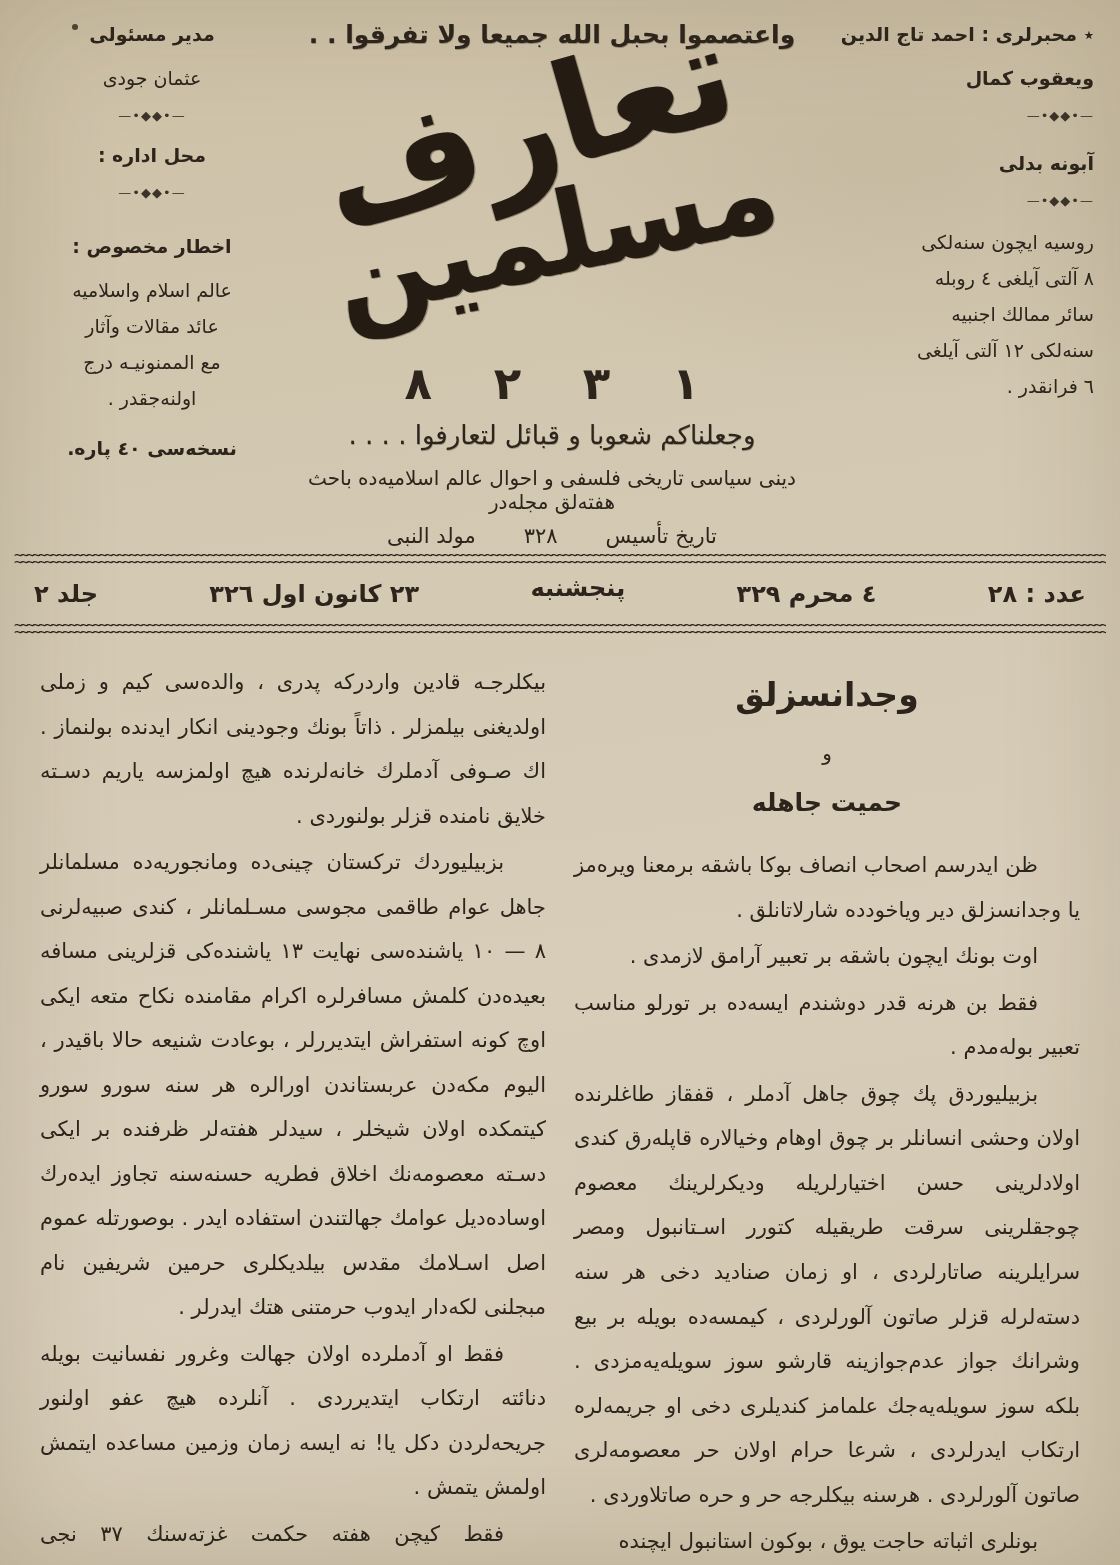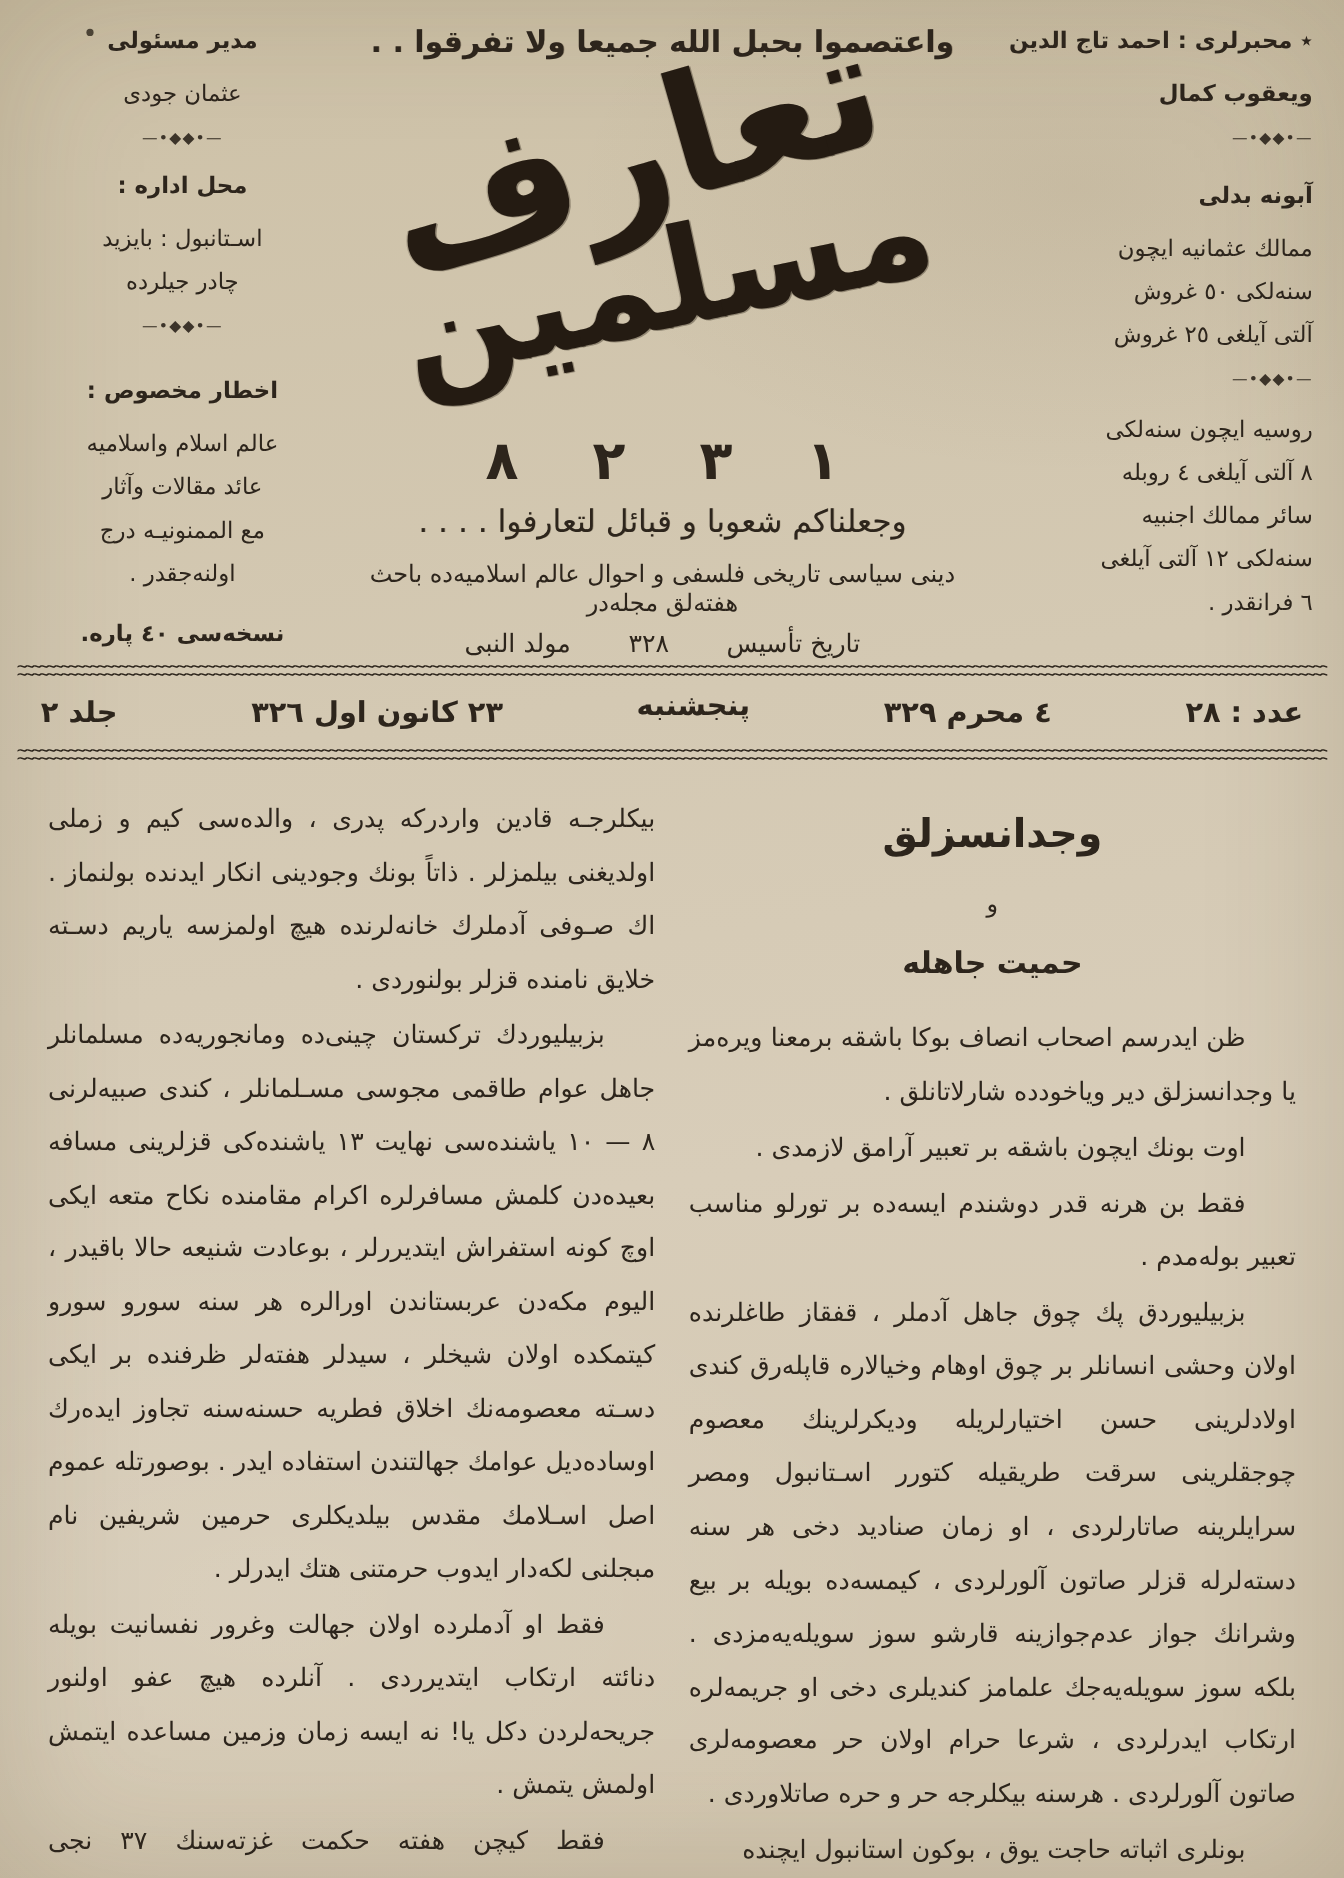--- a/index.html
+++ b/index.html
@@ -64,25 +64,20 @@
 <div class="page">
   <div class="speck"></div>
 
   <div class="masthead">
 
     <div class="m-right">
       <div class="m-block m-title">٭ محبرلرى : احمد تاج الدين</div>
       <div class="m-block m-title">ويعقوب كمال</div>
       <div class="ornament">—•◆◆•—</div>
       <div class="m-block m-title" style="margin-top:16px;">آبونه بدلى</div>
-      <div class="m-block">
-          <div>ممالك عثمانيه ايچون</div>
-          <div>سنه‌لكى ٥٠ غروش</div>
-          <div>آلتى آيلغى ٢٥ غروش</div>
-        </div>
       <div class="ornament">—•◆◆•—</div>
       <div class="m-block" style="margin-top:10px;">
           <div>روسيه ايچون سنه‌لكى</div>
           <div>٨ آلتى آيلغى ٤ روبله</div>
           <div>سائر ممالك اجنبيه</div>
           <div>سنه‌لكى ١٢ آلتى آيلغى</div>
           <div>٦ فرانقدر .</div>
         </div>
     </div>
 
@@ -100,24 +95,20 @@
         <span>٣٢٨</span>
         <span>مولد النبى</span>
       </div>
     </div>
 
     <div class="m-left">
       <div class="m-block m-title">مدير مسئولى</div>
       <div class="m-block">عثمان جودى</div>
       <div class="ornament">—•◆◆•—</div>
       <div class="m-block m-title" style="margin-top:8px;">محل اداره :</div>
-      <div class="m-block">
-          <div>اسـتانبول : بايزيد</div>
-          <div>چادر جيلرده</div>
-        </div>
       <div class="ornament">—•◆◆•—</div>
       <div class="m-block m-title" style="margin-top:22px;">اخطار مخصوص :</div>
       <div class="m-block">
           <div>عالم اسلام واسلاميه</div>
           <div>عائد مقالات وآثار</div>
           <div>مع الممنونيـه درج</div>
           <div>اولنه‌جقدر .</div>
         </div>
       <div class="price">نسخه‌سى ٤٠ پاره.</div>
     </div>

